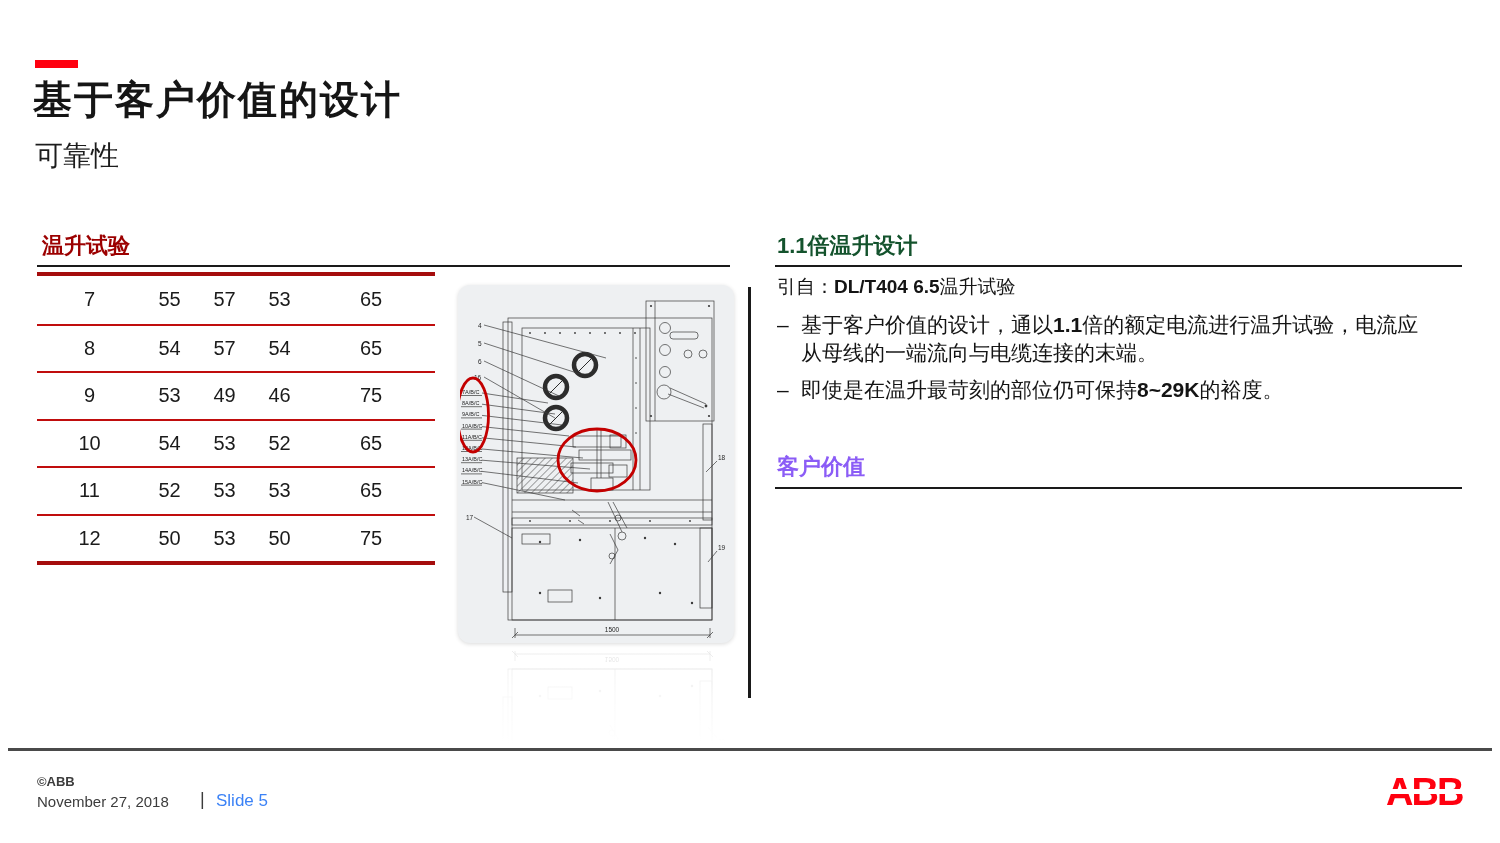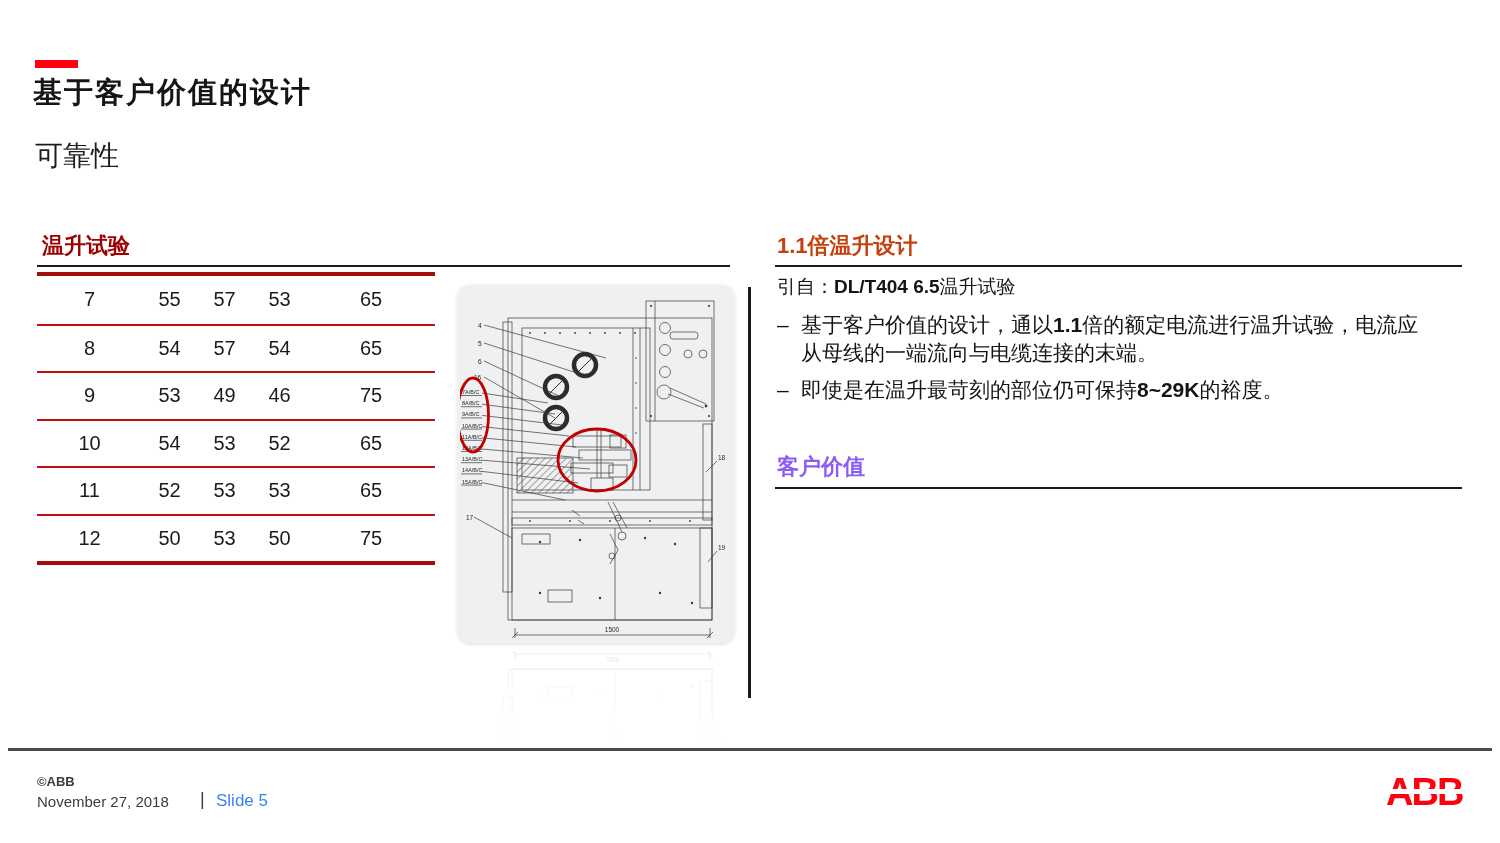--- a/index.html
+++ b/index.html
@@ -6,21 +6,21 @@
   :root{
     --sans:"Liberation Sans","DejaVu Sans",sans-serif;
     --serif:"Liberation Serif","DejaVu Serif",serif;
   }
   body{ background:#888; font-family:var(--sans); }
   .slide{ position:relative; width:1500px; height:843px; background:#fff; overflow:hidden; margin:0 auto; }
 
   
   .accent-dash{ position:absolute; left:35px; top:60px; width:43px; height:8px; }
   .title{ position:absolute; left:33px; top:73px; font-family:var(--serif); font-weight:700;
-          font-size:29px; letter-spacing:2px; color:#151515; }
+          font-size:39px; letter-spacing:2px; color:#151515; }
   .subtitle{ position:absolute; left:35px; top:137px; font-family:var(--serif); font-size:28px; color:#1c1c1c; }
 
   
   .sec-heading{ position:absolute; font-size:22px; font-weight:700; font-family:var(--sans); }
   .rule{ position:absolute; height:2px; background:#1a1a1a; }
 
   
   .trise-table{ position:absolute; left:37px; top:272px; width:398px; color:#1b1b1b; }
   .thead{ display:grid; grid-template-columns:105px 55px 55px 55px 1fr; height:80px; align-items:start; padding-top:10px; }
   .thead .hid{ font-family:var(--serif); font-size:17px; line-height:21px; padding-left:3px; }
@@ -300,21 +300,21 @@
   </div>
   <div class="diagram-reflection">
     <svg width="272" height="352" viewBox="0 0 272 352">
         <use href="#diag-g"></use>
       </svg>
   </div>
   <div class="reflection-fade"></div>
 
   <div class="v-divider"></div>
 
-  <div class="sec-heading" style="left:777px; top:231px; color:#c2410c">1.1倍温升设计</div>
+  <div class="sec-heading" style="left:777px; top:231px; color:#14532d">1.1倍温升设计</div>
   <div class="rule" style="left:775px; top:265px; width:687px"></div>
 
   <div class="intro"><span>引自：</span><span class="b">DL/T404 6.5</span><span>温升试验</span></div>
 
   <div class="bullets">
     <div class="bullet"><span class="marker">–</span><span>基于客户价值的设计，通以</span><span class="b">1.1</span><span>倍的额定电流进行温升试验，电流应从母线的一端流向与电缆连接的末端。</span></div>
     <div class="bullet"><span class="marker">–</span><span>即使是在温升最苛刻的部位仍可保持</span><span class="b">8~29K</span><span>的裕度。</span></div>
   </div>
 
   <div class="sec-heading" style="left:777px; top:452px; color:#8b5cf6">客户价值</div>

